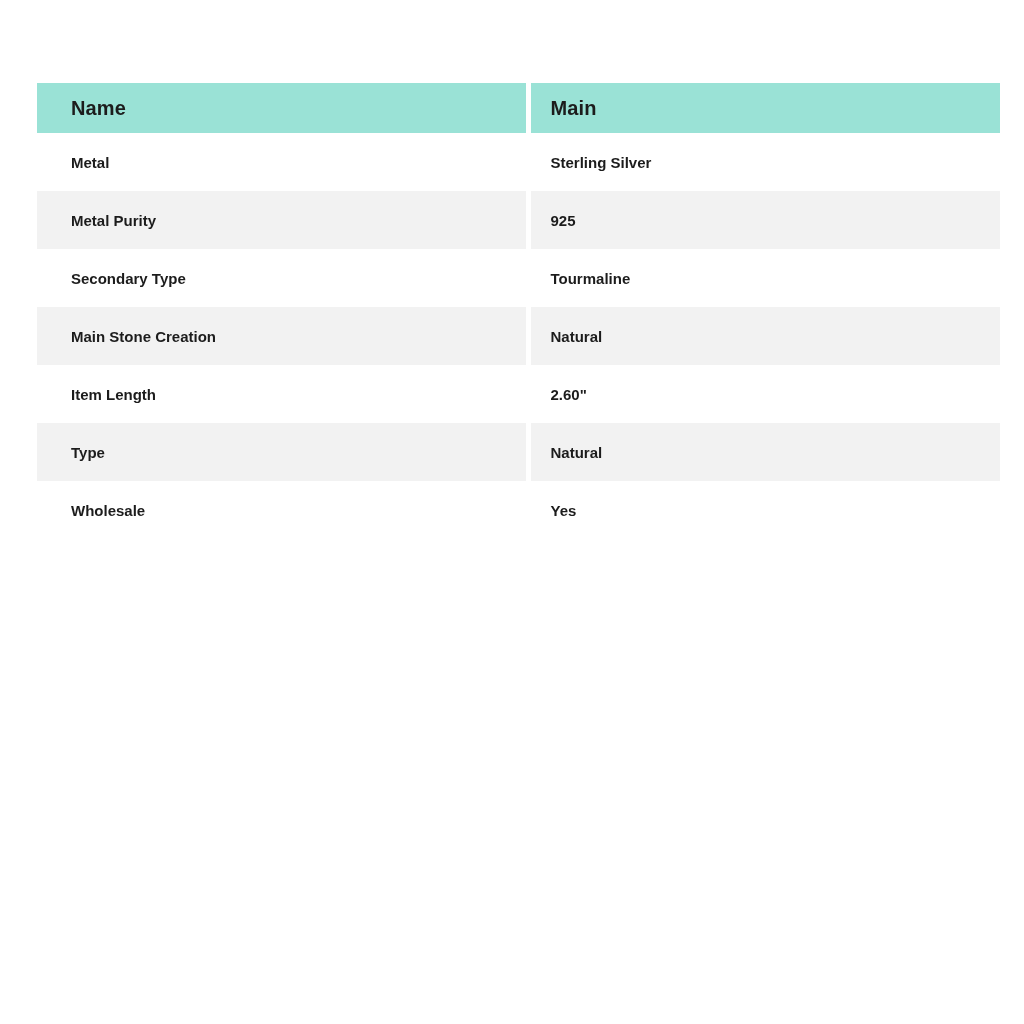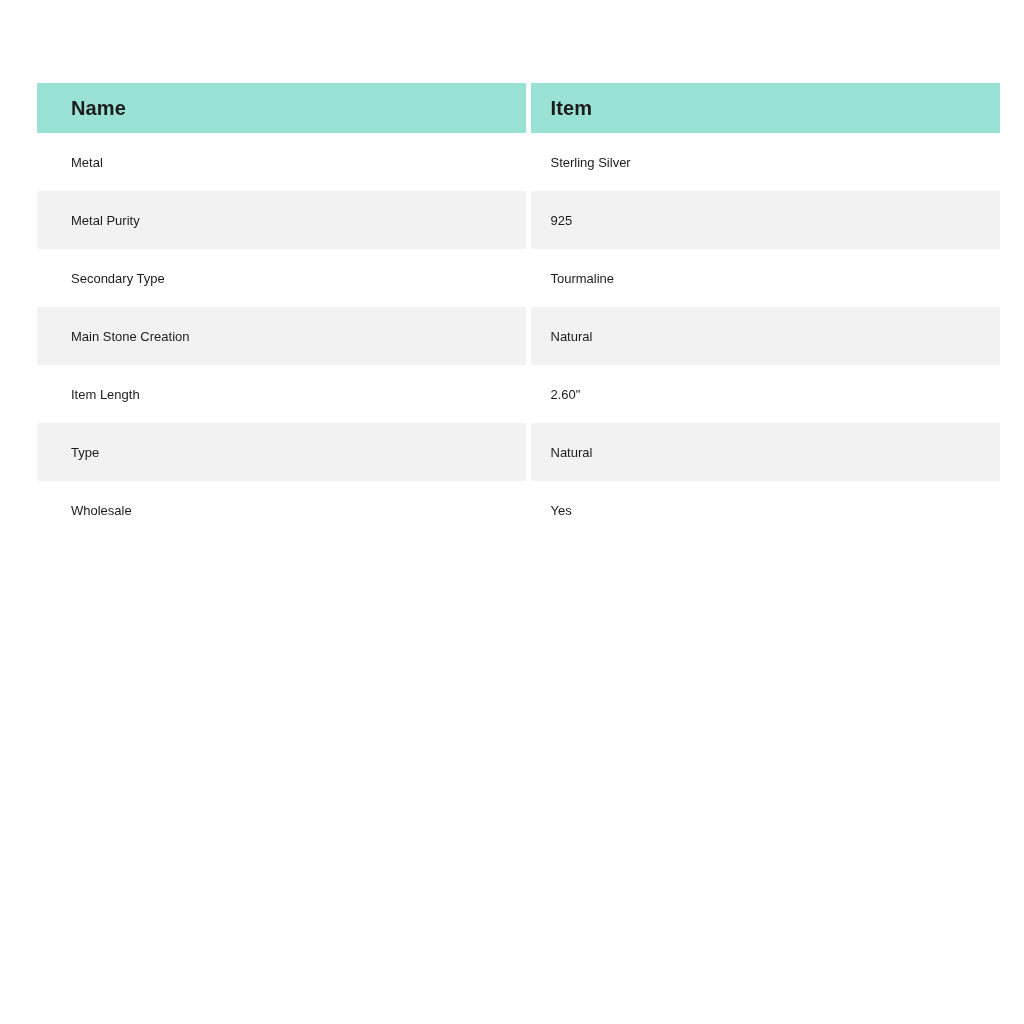--- a/index.html
+++ b/index.html
@@ -43,22 +43,22 @@
   }
   .spec-table thead th {
     background: var(--header-bg);
     height: 50px;
     font-size: 20px;
     font-weight: 700;
     letter-spacing: 0.1px;
   }
   .spec-table tbody td {
     height: 58px;
-    font-size: 13px;
-    font-weight: 400;
+    font-size: 15px;
+    font-weight: 700;
     background: transparent;
   }
   .spec-table tbody tr:nth-child(even) td {
     background: var(--row-alt-bg);
   }
   .spec-table th:first-child,
   .spec-table td:first-child {
     width: 491px;
     border-right: 5px solid var(--page-bg);
     padding-left: 34px;
@@ -69,21 +69,21 @@
   }
 </style>
 </head>
 <body>
 
 <div class="page">
   <table class="spec-table">
     <thead>
       <tr>
         <th>Name</th>
-        <th>Item</th>
+        <th>Main</th>
       </tr>
     </thead>
     <tbody>
   <tr>
     <td>Metal</td>
     <td>Sterling Silver</td>
   </tr>
 
   <tr>
     <td>Metal Purity</td>

